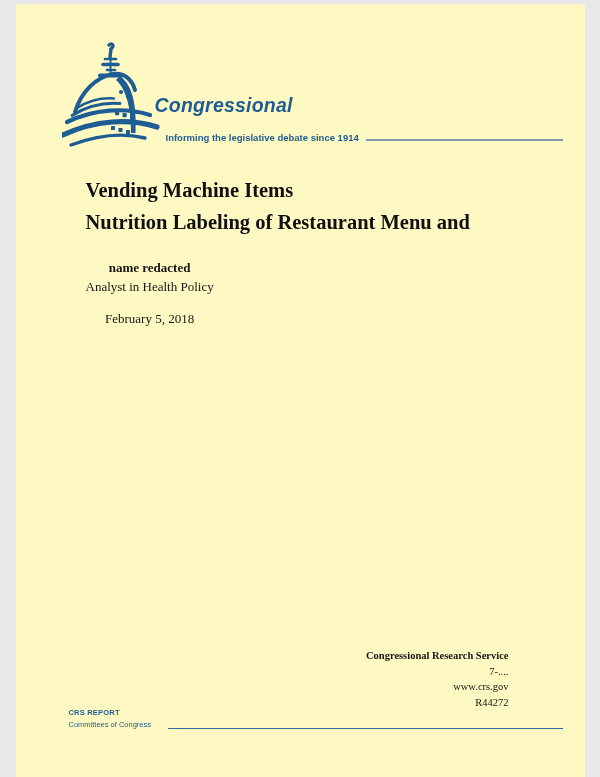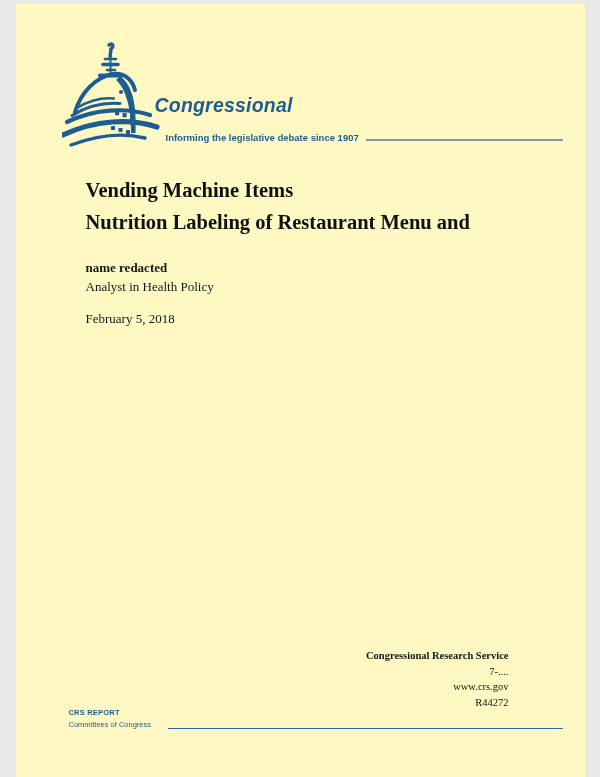--- a/index.html
+++ b/index.html
@@ -71,20 +71,21 @@
     line-height: 32px;
     color: #101010;
   }
   .author-block {
     position: absolute;
     left: 70px;
     top: 254px;
     font-size: 13px;
     line-height: 19px;
     color: #161616;
+    text-align: center;
   }
   .author-name { font-weight: 700; }
   .report-date { margin-top: 13px; }
 
   
   .footer-right {
     position: absolute;
     right: 76px;
     top: 644px;
     text-align: right;
@@ -158,21 +159,21 @@
       <path d="M1 92 C33 77 68 75 95 84" stroke-width="5.2"></path>
       <path d="M9 102 C37 91.5 63 90 83 95" stroke-width="3.4"></path>
     </g>
   </svg>
 
   <div class="logo-text">
     <div>Congressional</div>
   </div>
 
   <div class="tagline-row">
-    <span class="tagline">Informing the legislative debate since 1907</span>
+    <span class="tagline">Informing the legislative debate since 1914</span>
     <span class="tagline-rule"></span>
   </div>
 
   <div class="report-title">
     <div>Vending Machine Items</div>
     <div>Nutrition Labeling of Restaurant Menu and</div>
   </div>
 
   <div class="author-block">
     <div class="author-name">name redacted</div>

